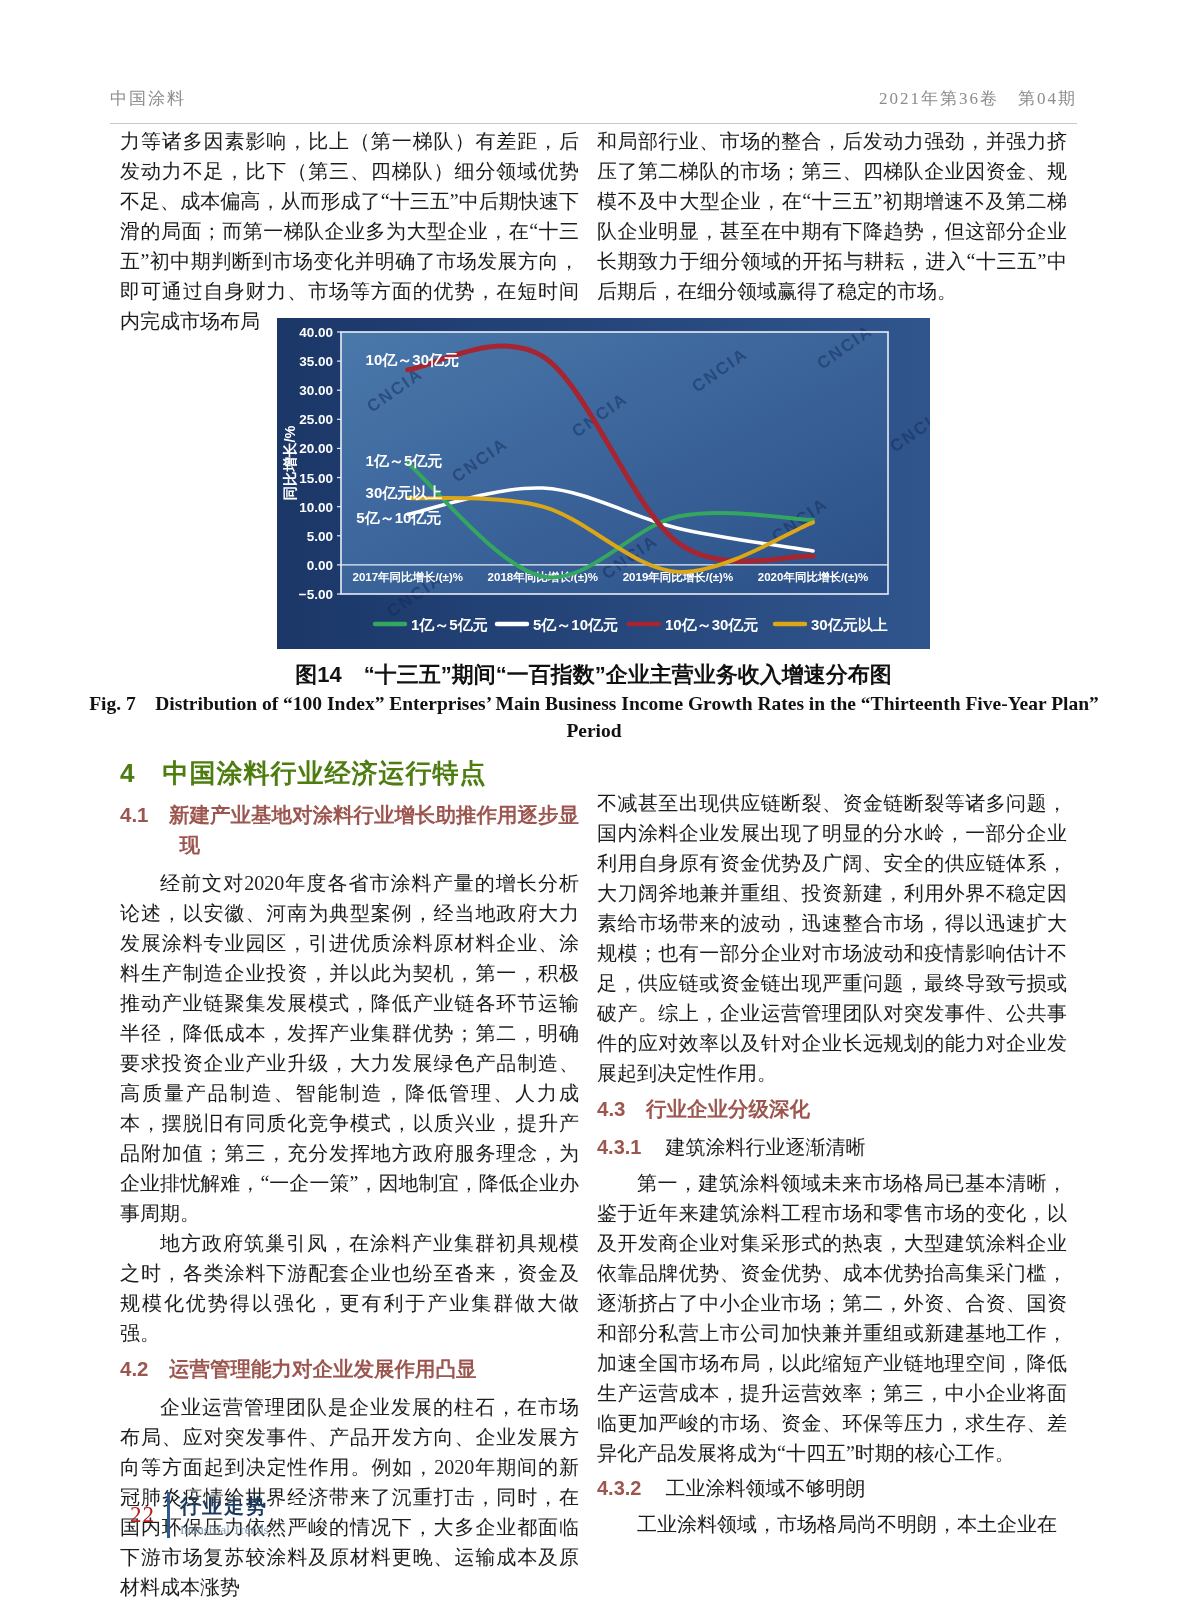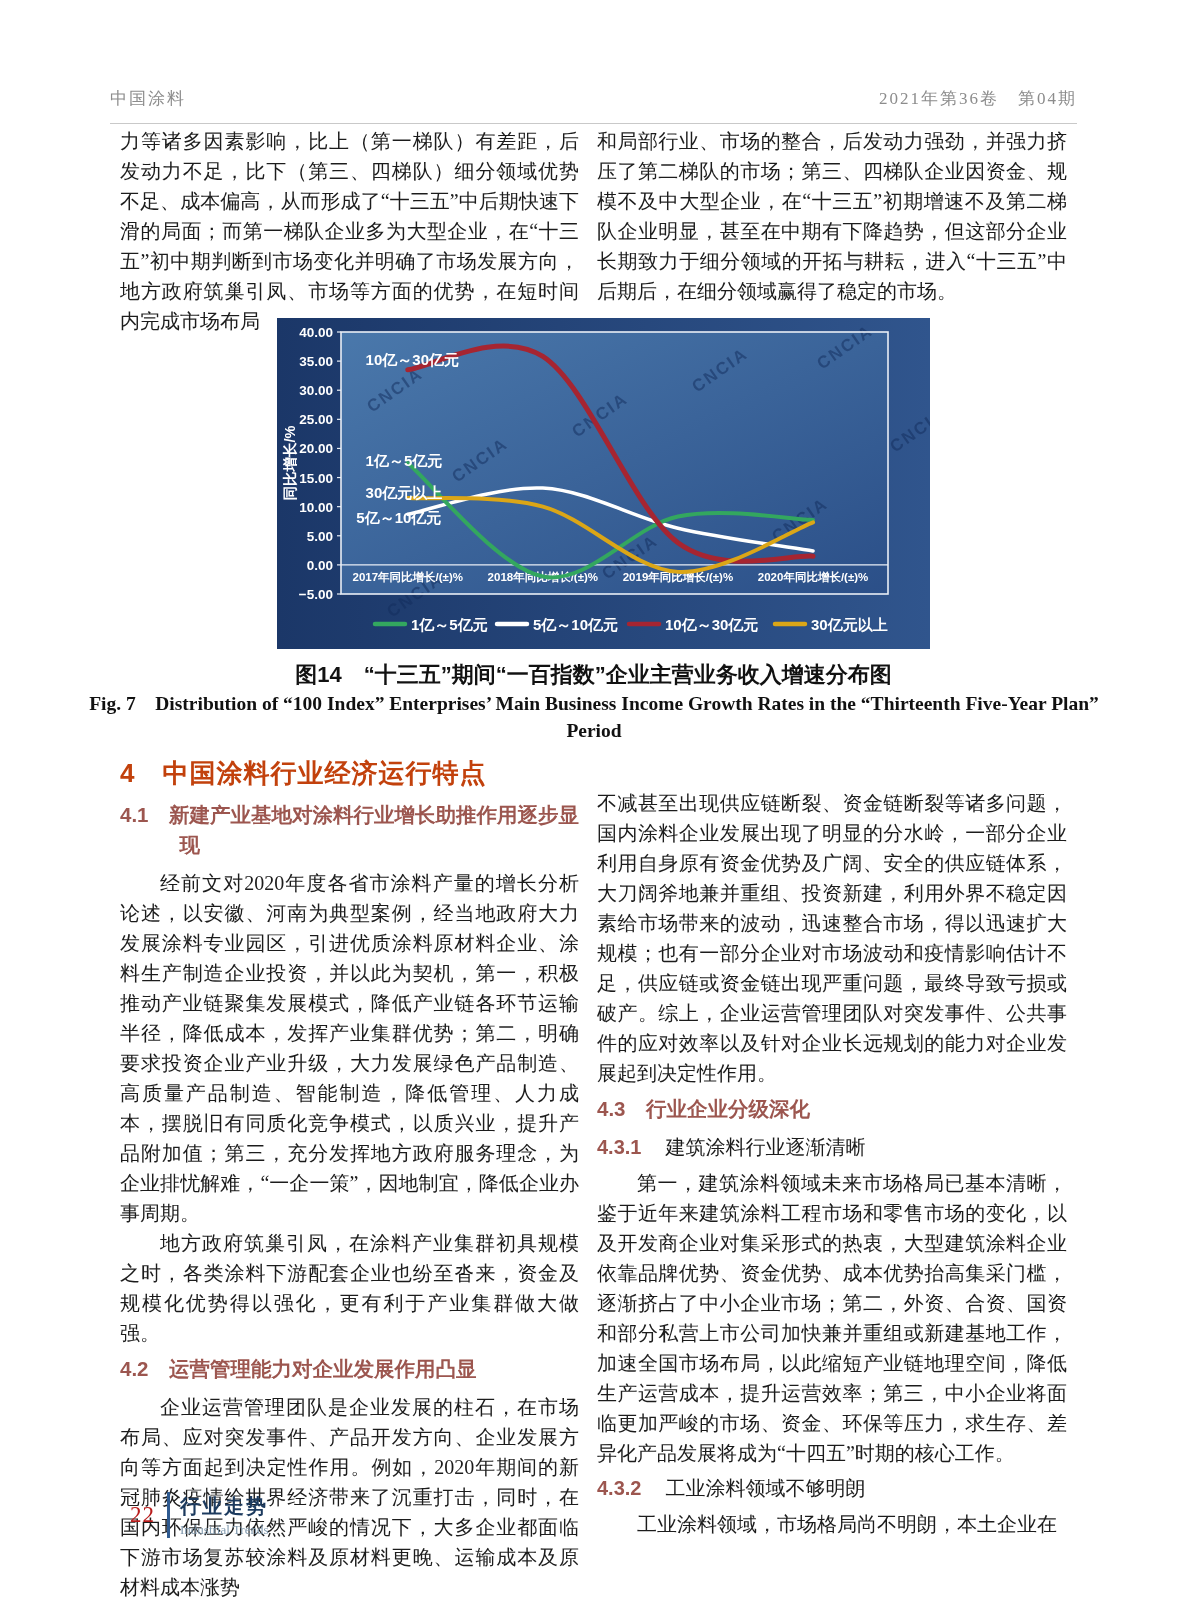--- a/index.html
+++ b/index.html
@@ -18,21 +18,21 @@
   
   .col{ text-align:justify; font-size:20px; line-height:30px; }
   .intro-left{ position:absolute; left:120px; top:126px; width:459px; }
   .intro-right{ position:absolute; left:597px; top:126px; width:470px; }
   .main-left{ position:absolute; left:120px; top:756px; width:459px; }
   .main-right{ position:absolute; left:597px; top:752px; width:470px;margin-top:36px; }
   .col p{ margin:0; }
   .col p.ind{ text-indent:2em; }
   h1.sec{
     font-family:"Liberation Sans","DejaVu Sans",sans-serif;
-    font-size:26px; color:#c2410c; margin:2px 0 12px 0; font-weight:bold; letter-spacing:1px;
+    font-size:26px; color:#4d7c0f; margin:2px 0 12px 0; font-weight:bold; letter-spacing:1px;
   }
   h2.sec{
     font-family:"Liberation Sans","DejaVu Sans",sans-serif;
     font-size:20.5px; color:#9c564f; margin:6px 0 8px 0; font-weight:bold;
     line-height:30px; padding-left:2.9em; text-indent:-2.9em; text-align:left;
   }
   h3.sec{
     font-size:20px; margin:5px 0 6px 0; font-weight:normal; line-height:30px; text-align:left;
   }
   h3.sec .num{
@@ -70,21 +70,21 @@
 <body>
 
 <div class="page">
 
   <div class="hdr">
     <span>中国涂料</span>
     <span>2021年第36卷　第04期</span>
   </div>
 
   <div class="col intro-left">
-    <p>力等诸多因素影响，比上（第一梯队）有差距，后发动力不足，比下（第三、四梯队）细分领域优势不足、成本偏高，从而形成了“十三五”中后期快速下滑的局面；而第一梯队企业多为大型企业，在“十三五”初中期判断到市场变化并明确了市场发展方向，地方政府筑巢引凤、市场等方面的优势，在短时间内完成市场布局</p>
+    <p>力等诸多因素影响，比上（第一梯队）有差距，后发动力不足，比下（第三、四梯队）细分领域优势不足、成本偏高，从而形成了“十三五”中后期快速下滑的局面；而第一梯队企业多为大型企业，在“十三五”初中期判断到市场变化并明确了市场发展方向，即可通过自身财力、市场等方面的优势，在短时间内完成市场布局</p>
   </div>
   <div class="col intro-right">
     <p>和局部行业、市场的整合，后发动力强劲，并强力挤压了第二梯队的市场；第三、四梯队企业因资金、规模不及中大型企业，在“十三五”初期增速不及第二梯队企业明显，甚至在中期有下降趋势，但这部分企业长期致力于细分领域的开拓与耕耘，进入“十三五”中后期后，在细分领域赢得了稳定的市场。</p>
   </div>
 
   <div class="figure">
     <svg id="chart-svg" width="653" height="331" viewBox="0 0 653 331">
         <defs>
           <linearGradient id="bgGrad" x1="0" y1="0" x2="1" y2="0">
             <stop offset="0" stop-color="#1b3768"></stop>

